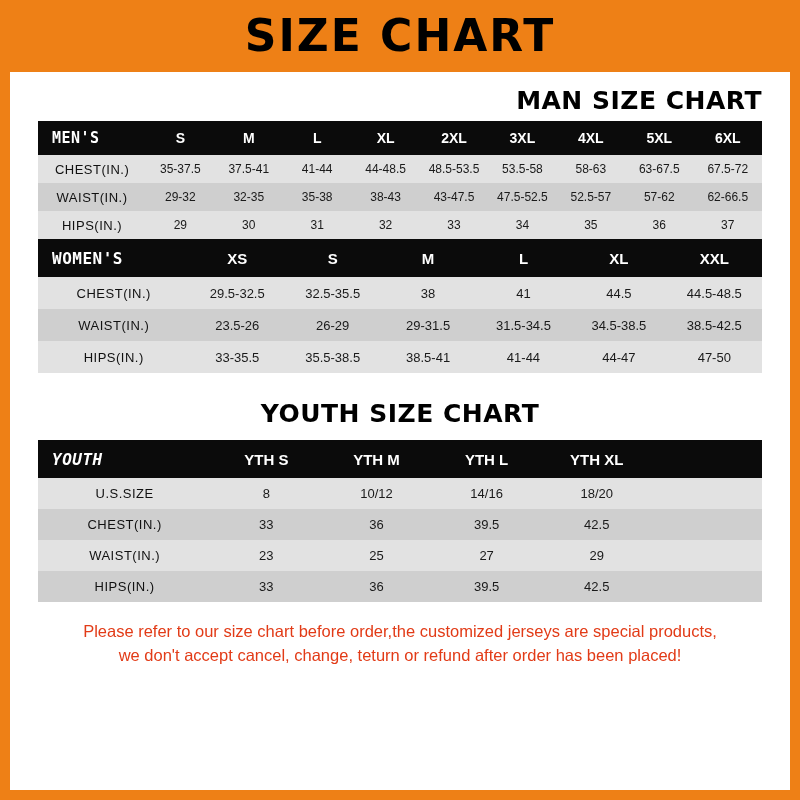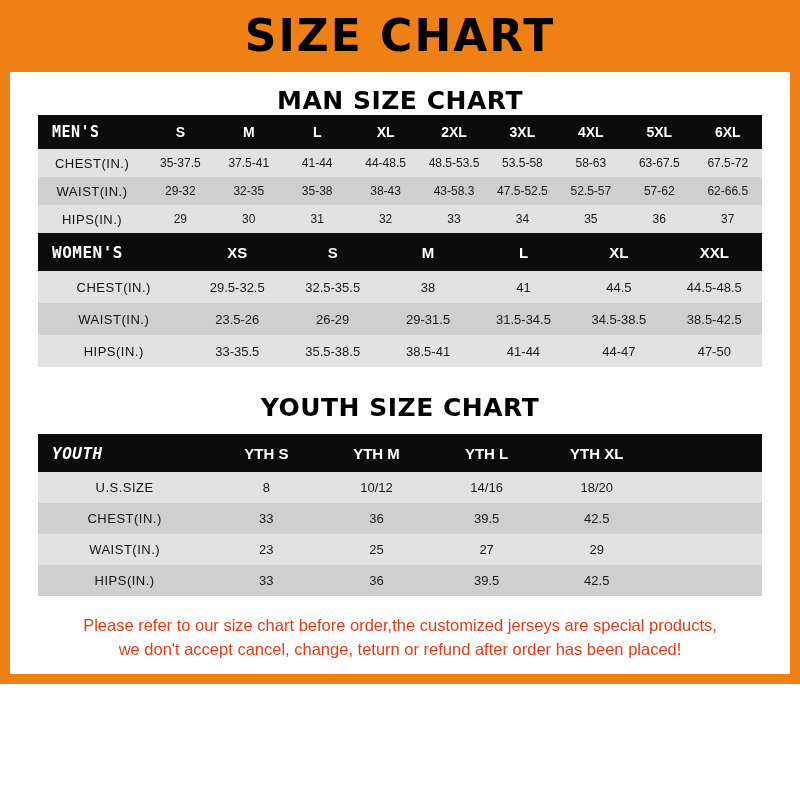--- a/index.html
+++ b/index.html
@@ -8,21 +8,21 @@
   }
   body {
     width: 800px;
     height: 800px;
     background: #ffffff;
     font-family: "Liberation Sans", sans-serif;
     overflow: hidden;
   }
   .page {
     width: 800px;
-    height: 684px;
+    height: 800px;
     position: relative;
     background: #ffffff;
     box-sizing: border-box;
     border-left: 10px solid #ee8016;
     border-right: 10px solid #ee8016;
   }
   .header-band {
     width: 100%;
     height: 72px;
     background: #ee8016;
@@ -44,21 +44,21 @@
     box-sizing: border-box;
   }
   .section-title {
     text-align: center;
     font-family: "DejaVu Sans", sans-serif;
     font-weight: bold;
     font-size: 25px;
     color: #000000;
     letter-spacing: 0.5px;
   }
-  .men-title { margin: 14px 0 0 0; }
+  .men-title { margin: 14px 0 6px 0; text-align: right; }
   .women-title { margin: 22px 0 10px 0; }
   .youth-title { margin: 26px 0 12px 0; }
 
   table.size-table {
     width: 100%;
     border-collapse: collapse;
     table-layout: fixed;
   }
   table.size-table th,
   table.size-table td {
@@ -161,21 +161,21 @@
           <td>58-63</td>
           <td>63-67.5</td>
           <td>67.5-72</td>
         </tr>
         <tr class="even">
           <td class="rowhead">WAIST(IN.)</td>
           <td>29-32</td>
           <td>32-35</td>
           <td>35-38</td>
           <td>38-43</td>
-          <td>43-58.3</td>
+          <td>43-47.5</td>
           <td>47.5-52.5</td>
           <td>52.5-57</td>
           <td>57-62</td>
           <td>62-66.5</td>
         </tr>
         <tr class="odd">
           <td class="rowhead">HIPS(IN.)</td>
           <td>29</td>
           <td>30</td>
           <td>31</td>

